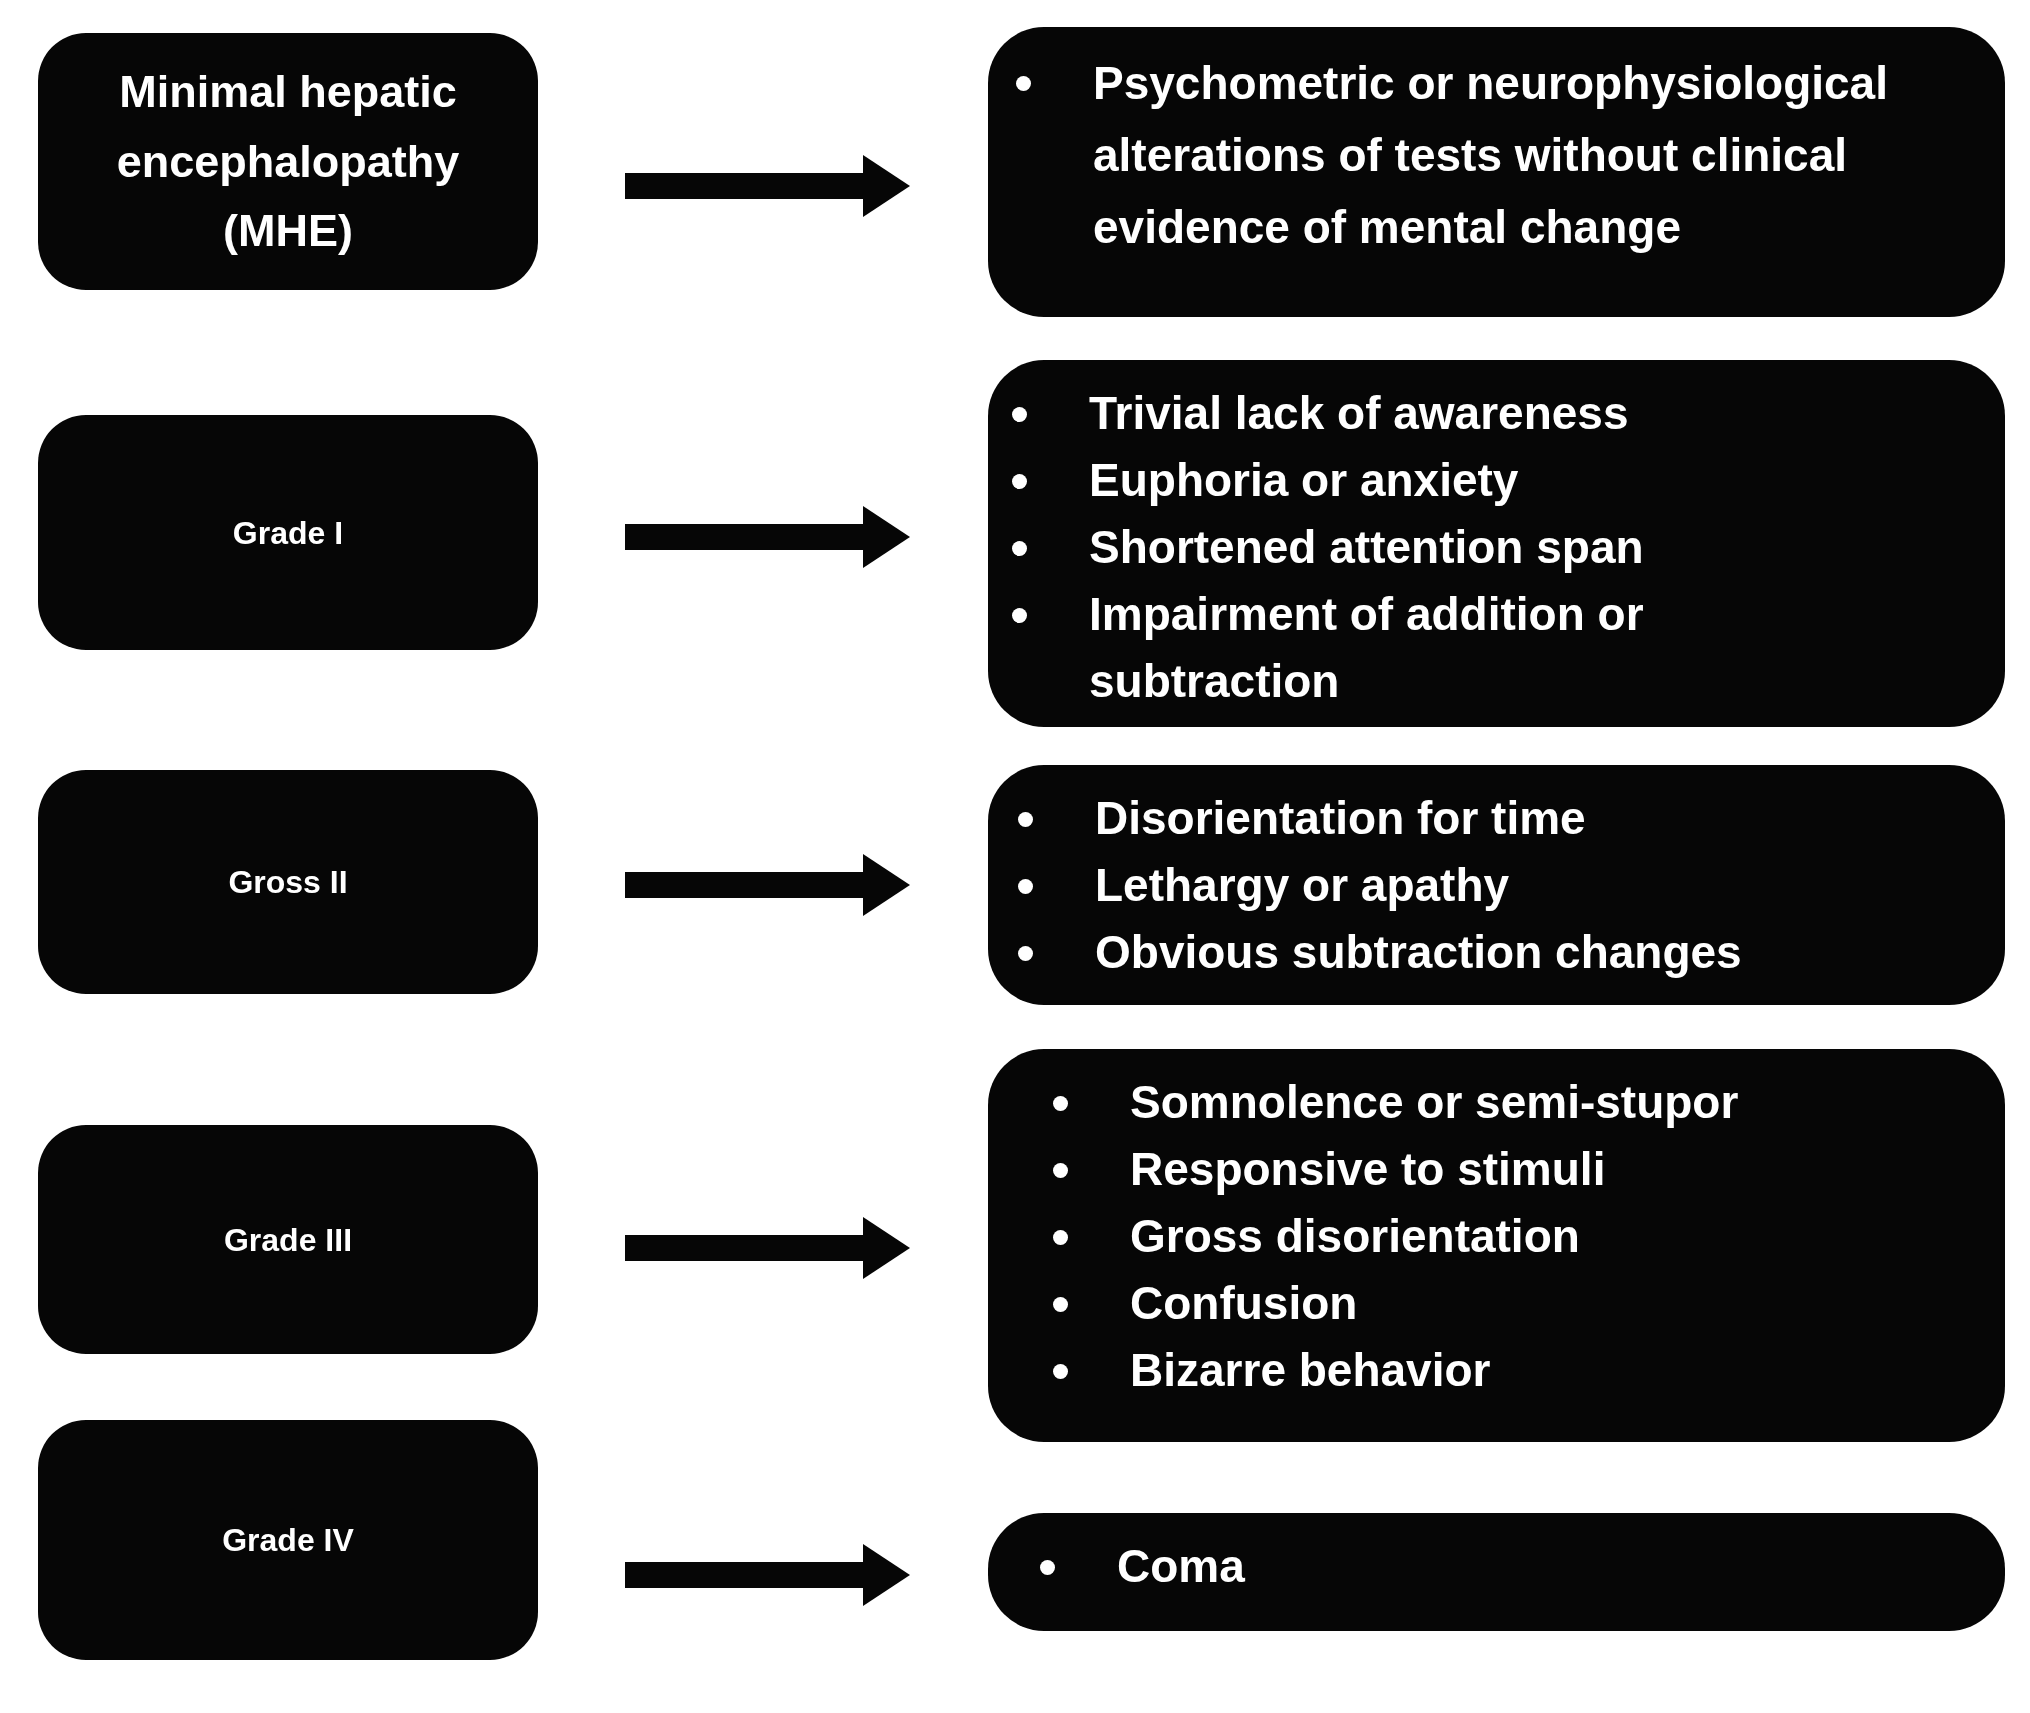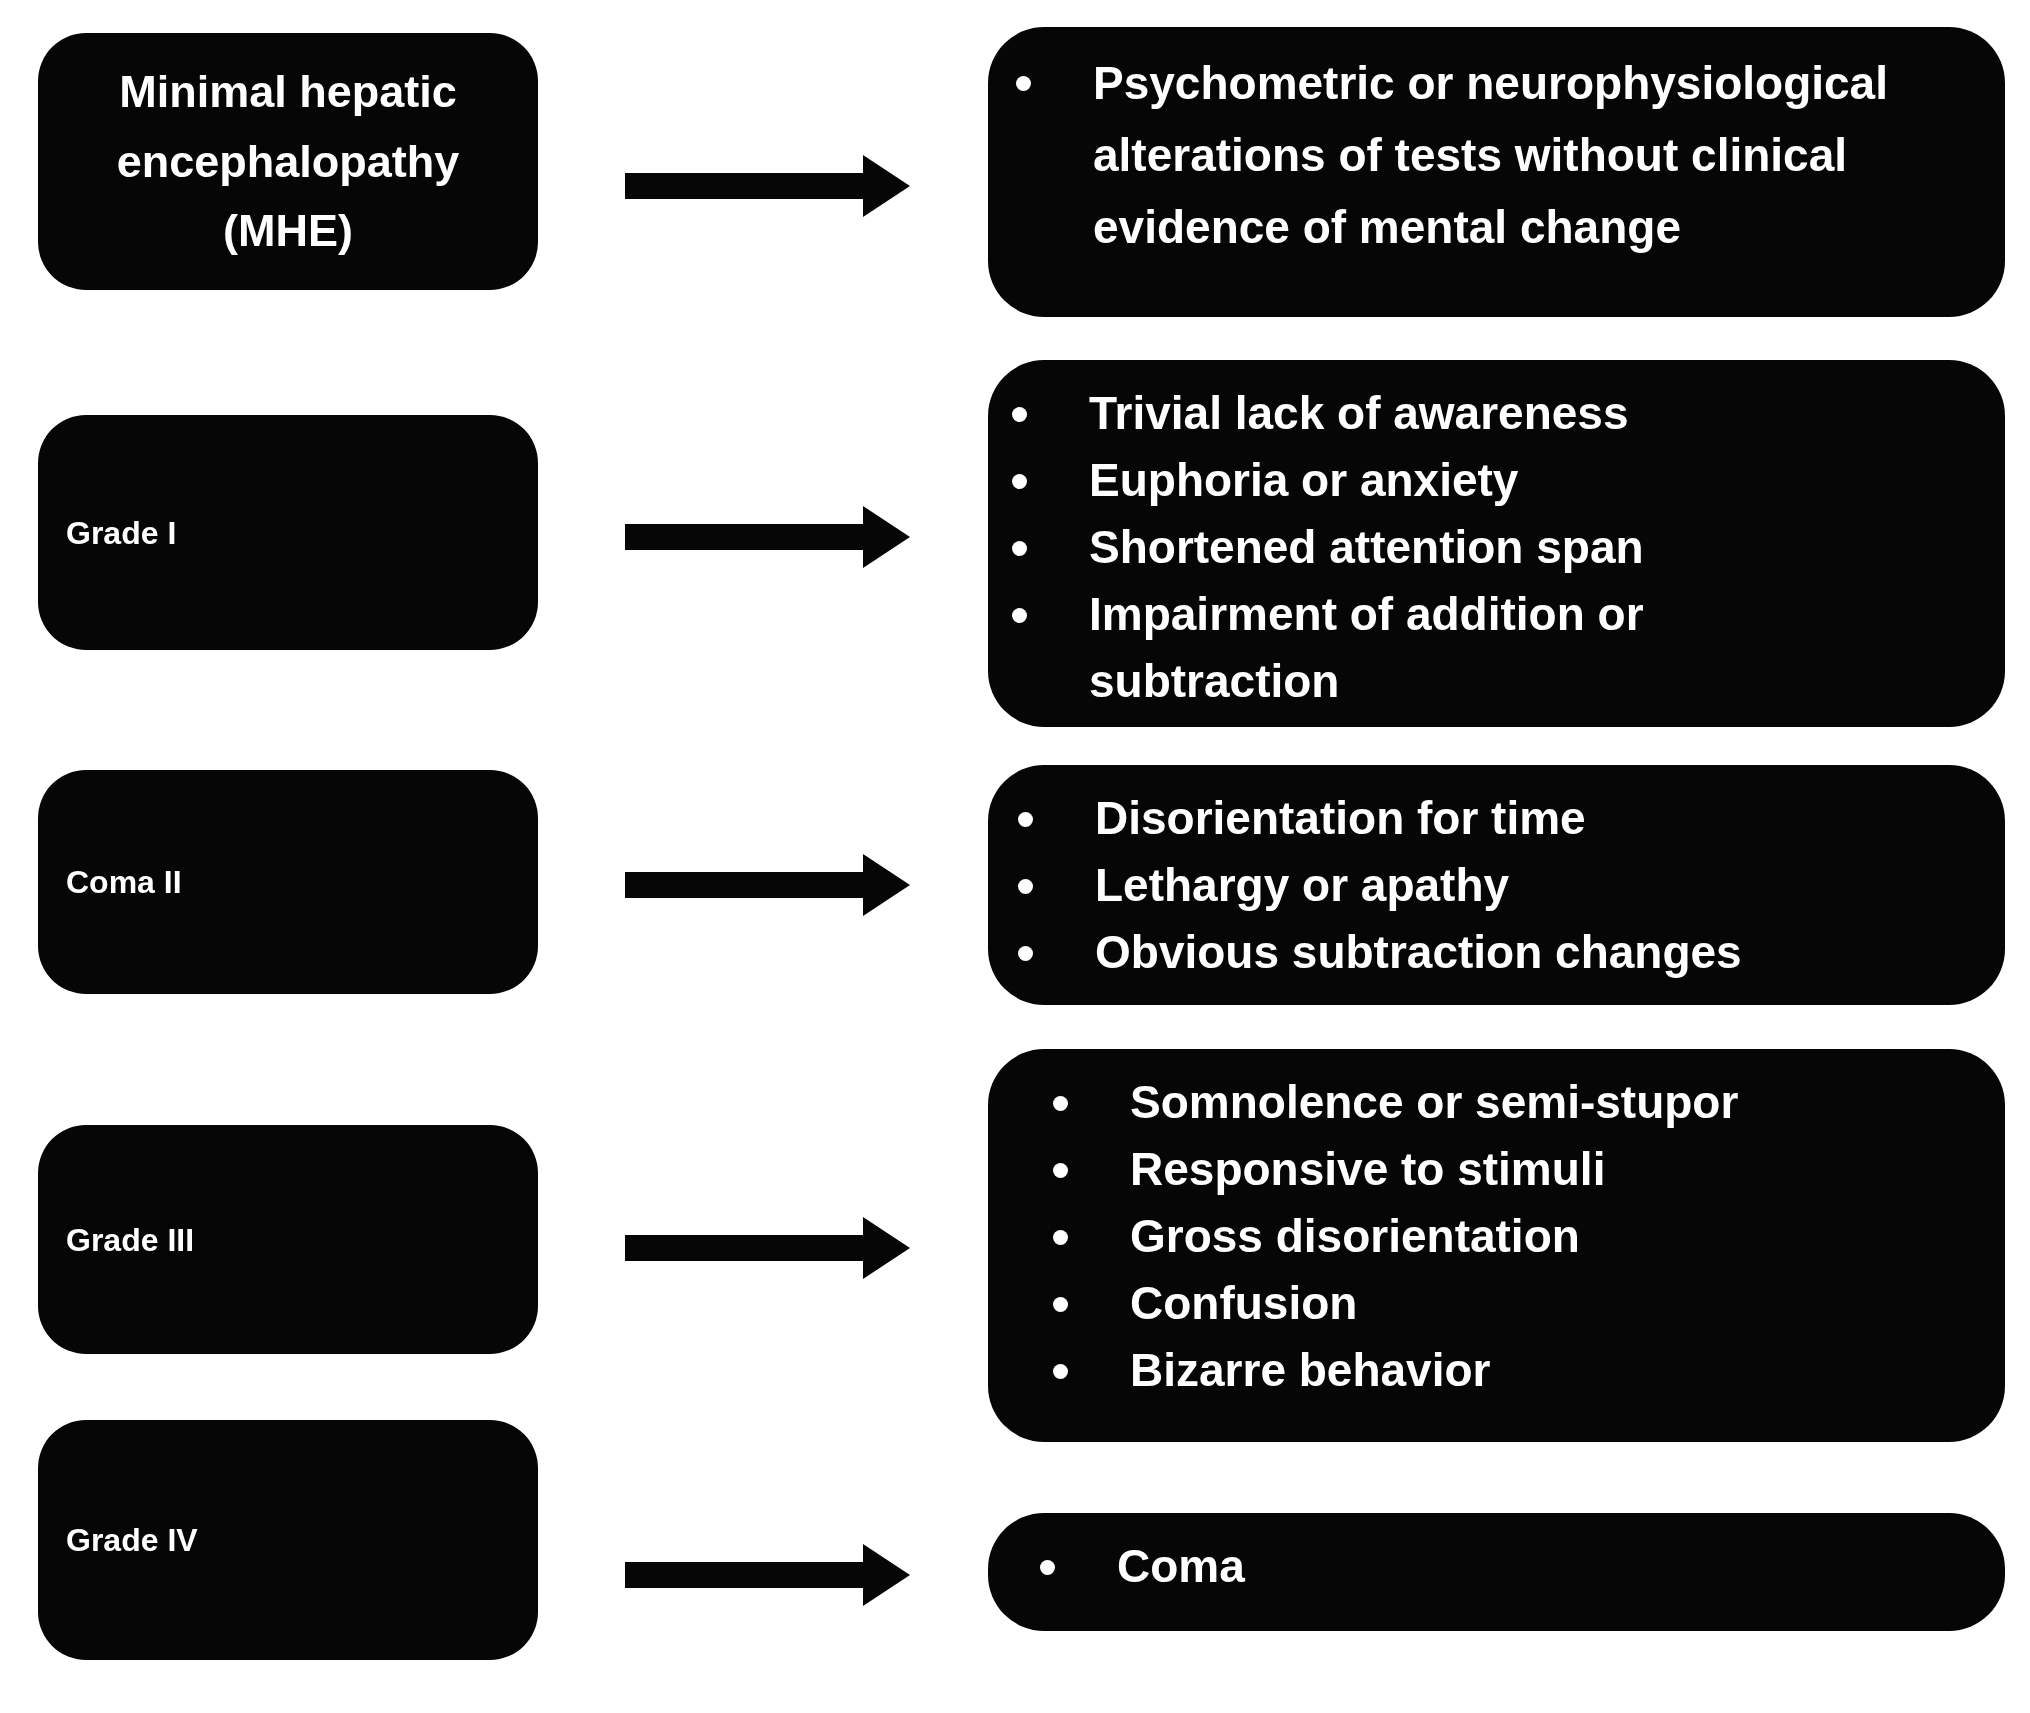--- a/index.html
+++ b/index.html
@@ -14,21 +14,21 @@
     font-family:"Liberation Sans","DejaVu Sans",sans-serif;
     width:2030px;height:1713px;position:relative;overflow:hidden;
   }
   .canvas{position:absolute;inset:0;}
 
   
   .lbox{
     position:absolute;left:38px;width:500px;
     background:var(--box);color:var(--text);
     border-radius:48px;
-    display:flex;align-items:center;
+    display:flex;align-items:center;justify-content:center;
     text-align:center;font-weight:bold;
     padding:10px 28px;
   }
   .lbox .stage-label{font-size:32px;line-height:1.5;}
   #l1 .stage-label{font-size:45px;line-height:1.55;}
   #l1{top:33px;height:257px;}
   #l2{top:415px;height:235px;}
   #l3{top:770px;height:224px;}
   #l4{top:1125px;height:229px;}
   #l5{top:1420px;height:240px;}
@@ -106,21 +106,21 @@
       <span class="bullet"></span>
       <span class="txt">Shortened attention span</span>
     </div>
     <div class="item">
       <span class="bullet"></span>
       <span class="txt">Impairment of addition or subtraction</span>
     </div>
   </div>
 
   <div class="lbox" id="l3">
-    <span class="stage-label">Coma II</span>
+    <span class="stage-label">Gross II</span>
   </div>
   <svg class="arrow" id="a3" viewBox="0 0 285 90">
     <rect x="0" y="32" width="242" height="26" fill="#060606"></rect>
     <polygon points="238,14 238,76 285,45" fill="#060606"></polygon>
   </svg>
   <div class="rbox" id="r3">
     <div class="item">
       <span class="bullet"></span>
       <span class="txt">Disorientation for time</span>
     </div>

